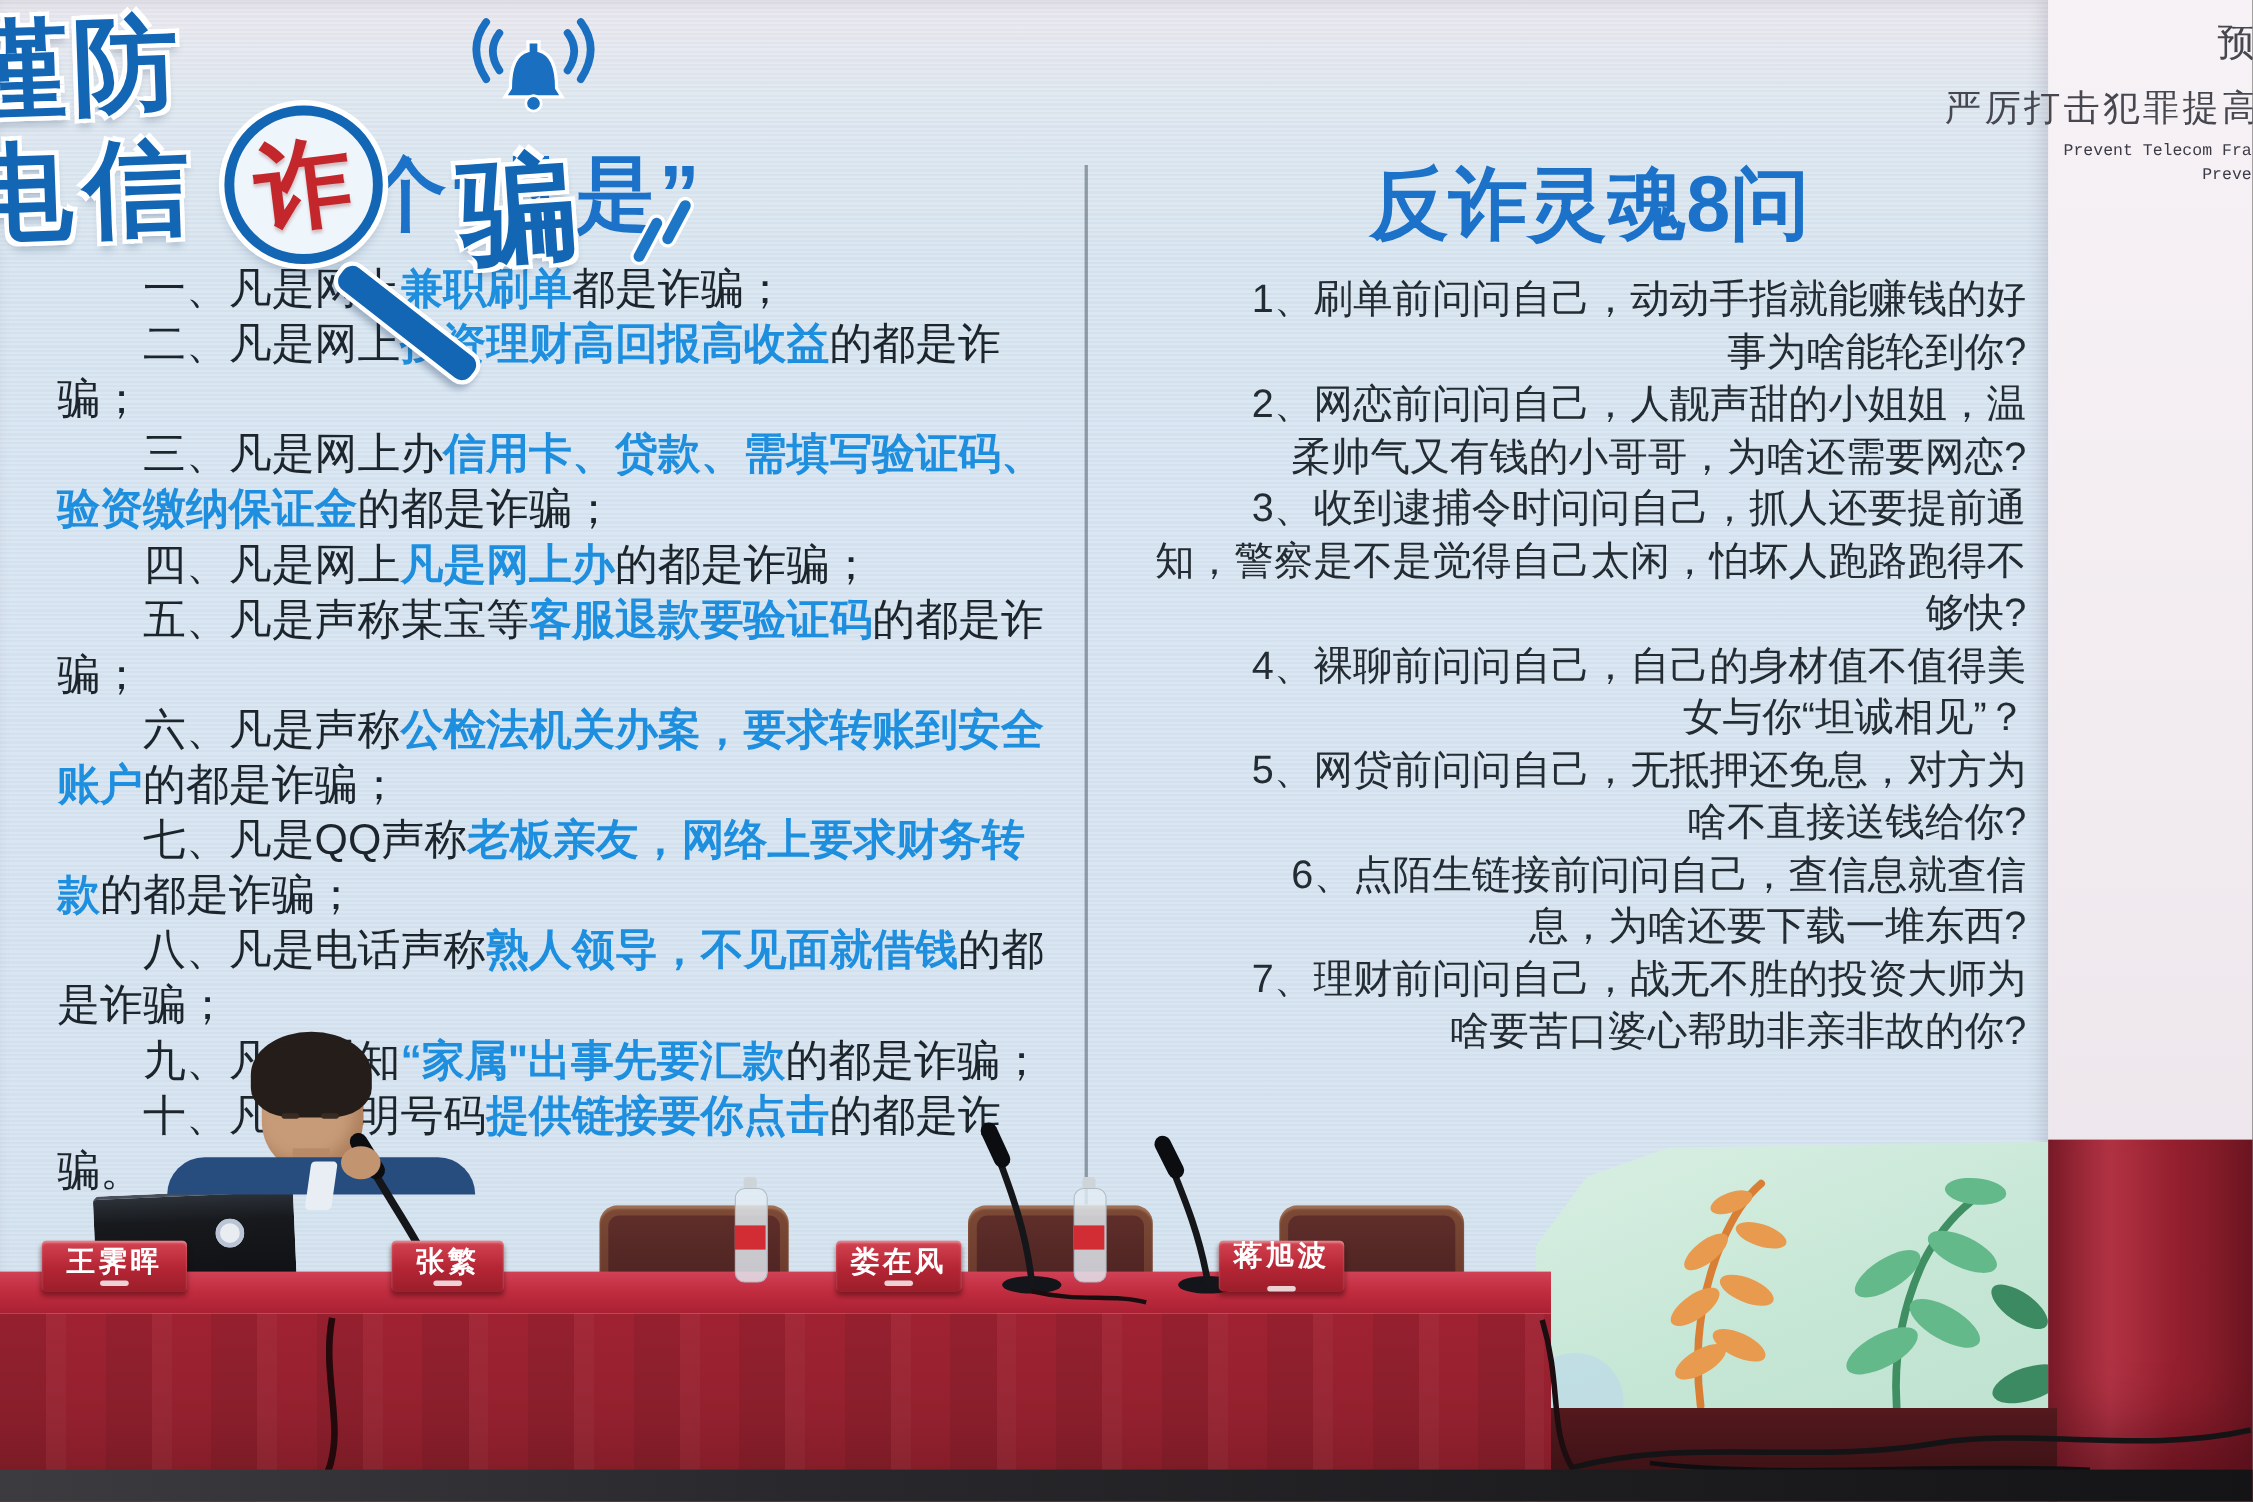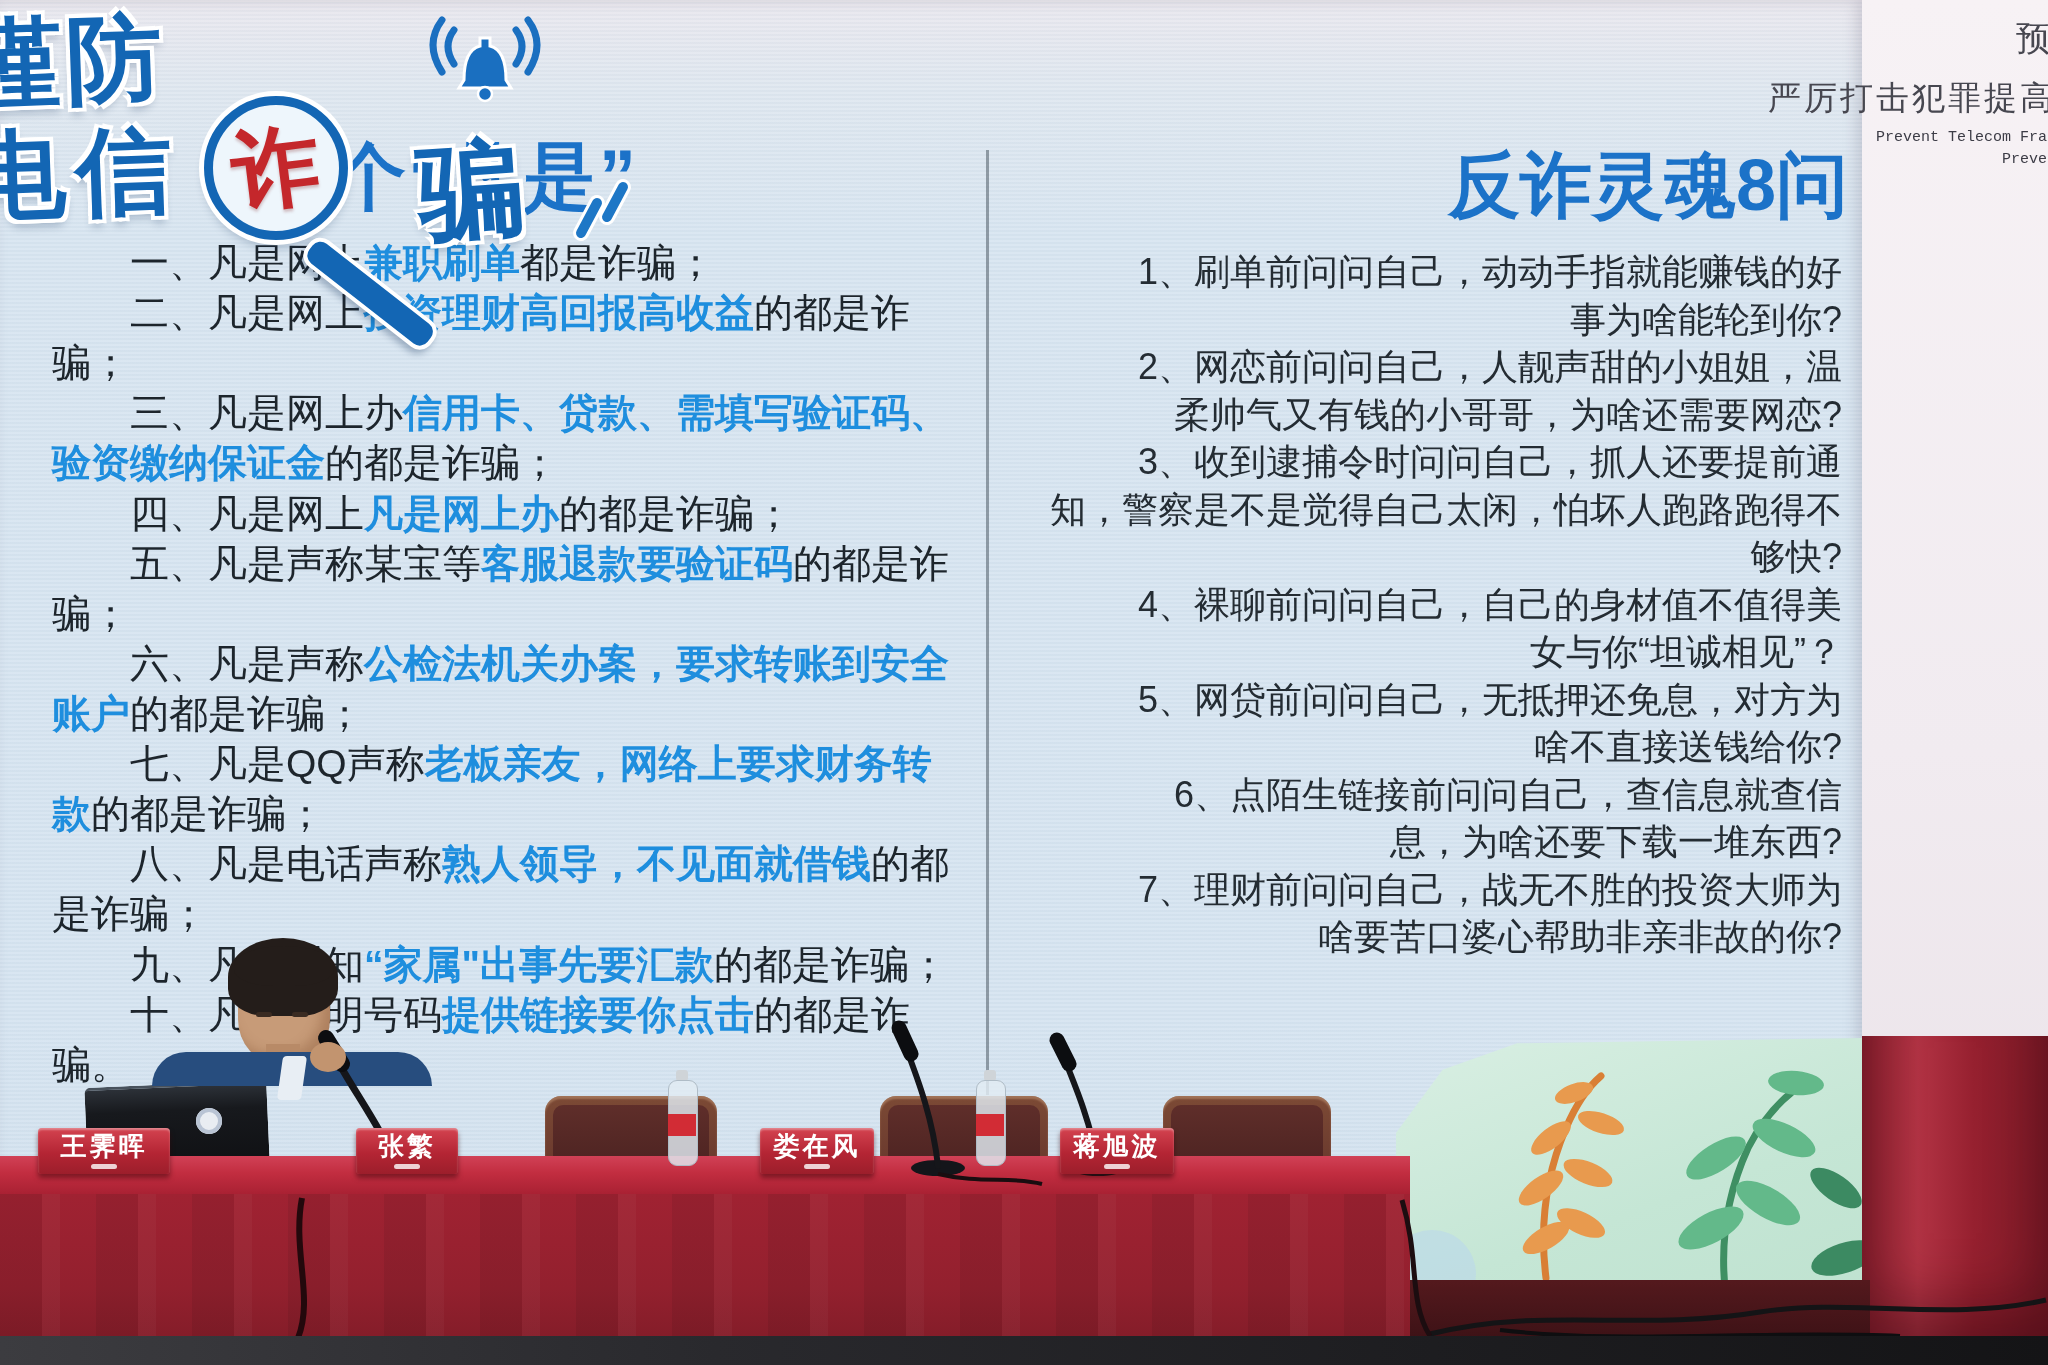--- a/index.html
+++ b/index.html
@@ -39,21 +39,21 @@
   .dash2{left:644px;top:180px;transform:rotate(28deg);}
   
   .left-title{position:absolute;left:256px;top:128px;font-size:74px;font-weight:800;
     color:var(--title-blue,#1b72c8);letter-spacing:2px;z-index:5;}
   .fanshi-list{position:absolute;left:52px;top:238px;width:915px;z-index:5;
     font-size:39px;line-height:1.285;color:#1d252c;}
   .fanshi-list p{margin:0;text-indent:2em;word-break:break-all;}
   .fanshi-list .hl{color:var(--highlight-blue,#1e8ede);font-weight:700;}
   .divider{position:absolute;left:986px;top:150px;width:3px;height:945px;
     background:#4f5b66;opacity:.55;z-index:5;}
-  .right-title{position:absolute;left:1042px;top:138px;width:806px;text-align:right;
+  .right-title{position:absolute;left:1042px;top:138px;width:806px;text-align:center;
     font-size:72px;font-weight:800;color:var(--title-blue,#1b72c8);z-index:5;}
   .soul-list{position:absolute;left:1042px;top:248px;width:800px;z-index:5;
     font-size:36px;line-height:1.32;color:#242c33;}
   .soul-list p{margin:0;text-indent:2em;word-break:break-all;text-align:right;}
   
   .decor{position:absolute;left:1396px;top:1038px;width:466px;height:264px;z-index:5;
     background:linear-gradient(160deg,#d9efe3 0%,#c5e6d5 60%,#bfe2d0 100%);
     clip-path:polygon(0 36%,10% 12%,26% 2%,100% 0,100% 100%,0 100%);}
   
   .wall-text{position:absolute;right:-44px;top:16px;text-align:right;z-index:5;color:#474750;}
@@ -110,21 +110,21 @@
   
   .plate{position:absolute;top:1128px;height:46px;z-index:28;border-radius:4px;
     background:linear-gradient(180deg,#d44350 0%,#b42534 55%,#9c1e2b 100%);
     box-shadow:0 4px 5px rgba(60,5,10,.5),inset 0 2px 2px rgba(255,255,255,.35);
     display:flex;flex-direction:column;align-items:center;justify-content:center;}
   .plate .nm{color:#fff;font-weight:700;font-size:26px;letter-spacing:3px;line-height:1;}
   .plate .sub{width:26px;height:5px;margin-top:5px;border-radius:3px;background:rgba(255,255,255,.8);}
   .plate1{left:38px;width:132px;}
   .plate2{left:356px;width:102px;}
   .plate3{left:760px;width:114px;}
-  .plate4{left:1060px;width:114px;}
+  .plate4{left:1108px;width:114px;justify-content:space-between;}
   .bottle{position:absolute;top:1070px;width:28px;height:94px;z-index:27;}
   .bottle .cap{position:absolute;left:8px;top:0;width:12px;height:11px;background:#cfd4d8;border-radius:3px;}
   .bottle .body{position:absolute;left:0;top:10px;width:28px;height:84px;border-radius:9px;
     background:rgba(226,236,243,.82);border:1px solid #afbcc6;}
   .bottle .label{position:absolute;left:0;top:44px;width:28px;height:22px;background:#d22c35;}
   .bottle1{left:668px;} .bottle2{left:976px;}
   
   .overlay{position:absolute;left:0;top:0;width:2048px;height:1365px;z-index:26;pointer-events:none;}
   
   .bottom-strip{position:absolute;left:0;top:1336px;width:2048px;height:29px;z-index:30;

